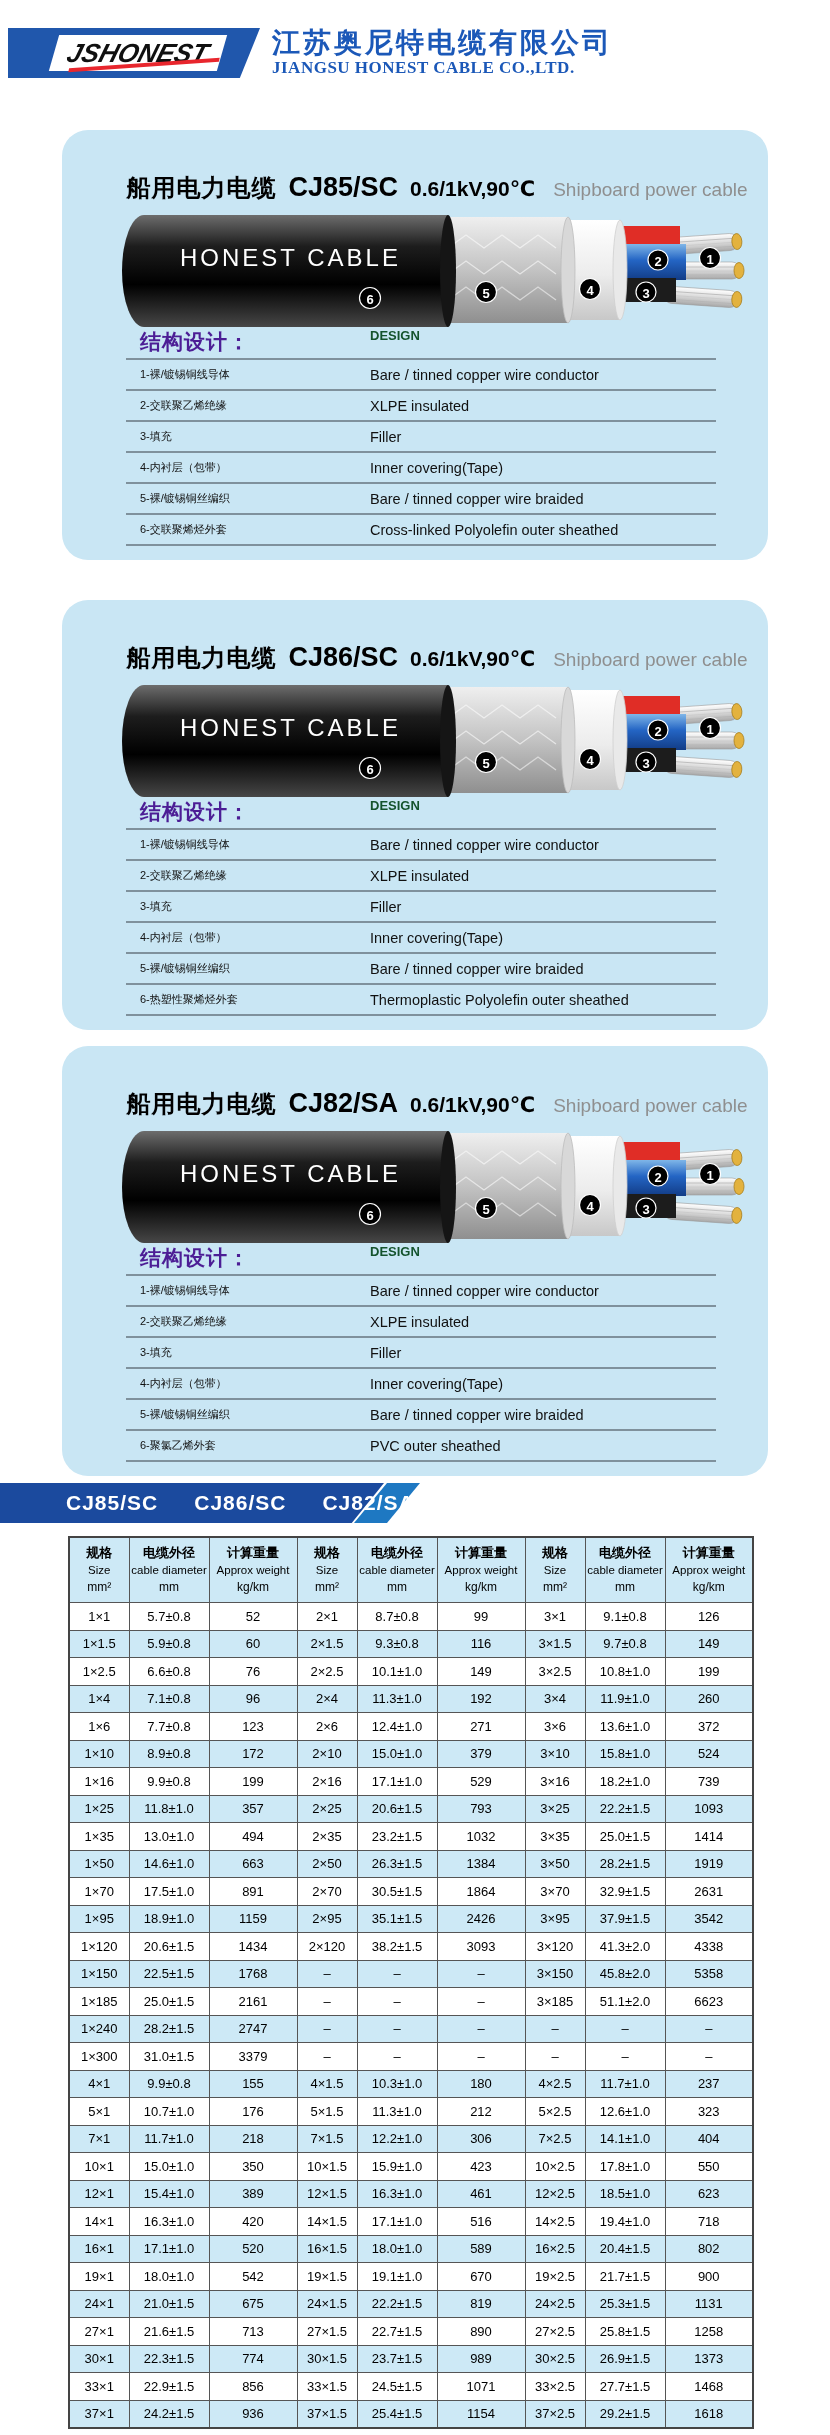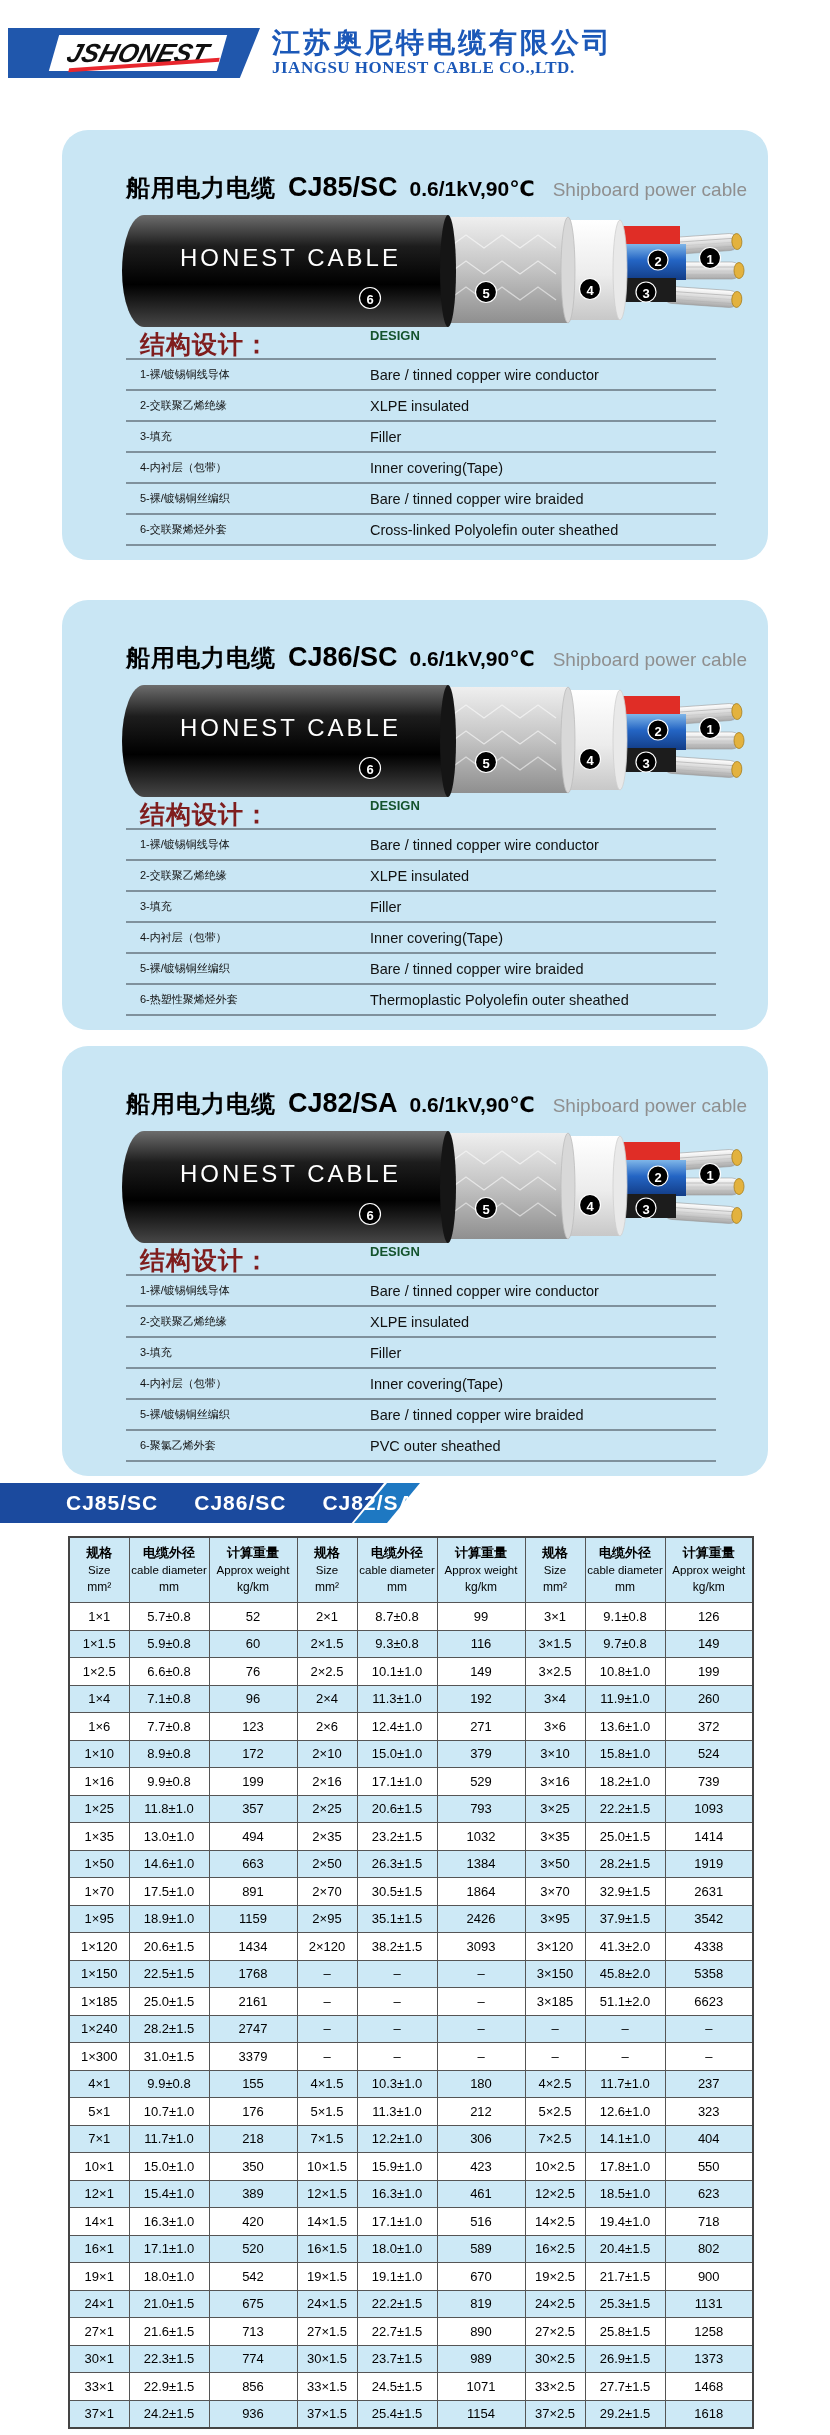--- a/index.html
+++ b/index.html
@@ -39,33 +39,33 @@
   .card {
     position:absolute; left:62px; width:706px; height:430px;
     background:#c9e6f4; border-radius:26px;
   }
   .card-pos-0 { top:130px; }
   .card-pos-1 { top:600px; }
   .card-pos-2 { top:1046px; }
 
   .title-row {
     position:absolute; top:42px; left:64px; right:20px;
-    display:flex; align-items:baseline; white-space:nowrap;
+    display:flex; align-items:baseline; white-space:nowrap;justify-content:center;
   }
   .t-cn     { font-size:24px; font-weight:bold; color:#000; letter-spacing:1px; }
   .t-model  { font-size:27px; font-weight:bold; color:#000; margin-left:12px; }
   .t-rating { font-size:21px; font-weight:bold; color:#000; margin-left:12px; }
   .t-sub    { font-size:19px; color:#8f8f8f; margin-left:18px; }
 
   .cable-wrap { position:absolute; top:84px; left:56px; width:632px; height:114px; }
   .cable-wrap svg { width:100%; height:100%; display:block; }
   .cable-brand { letter-spacing:3px; }
 
   .design-head { position:absolute; top:198px; left:78px; right:56px; display:flex; }
-  .dh-cn { font-size:25px; font-weight:bold; color:#7f1d1d; width:230px; letter-spacing:1px; }
+  .dh-cn { font-size:21px; font-weight:bold; color:#4c1d95; width:230px; letter-spacing:1px; }
   .dh-en { font-size:13px; font-weight:bold; color:#14532d; }
 
   .design-rows {
     position:absolute; top:228px; left:64px; right:52px;
     border-bottom:2px solid #7f919c;
   }
   .design-row {
     height:29px; border-top:2px solid #7f919c;
     display:flex; align-items:center;
   }

